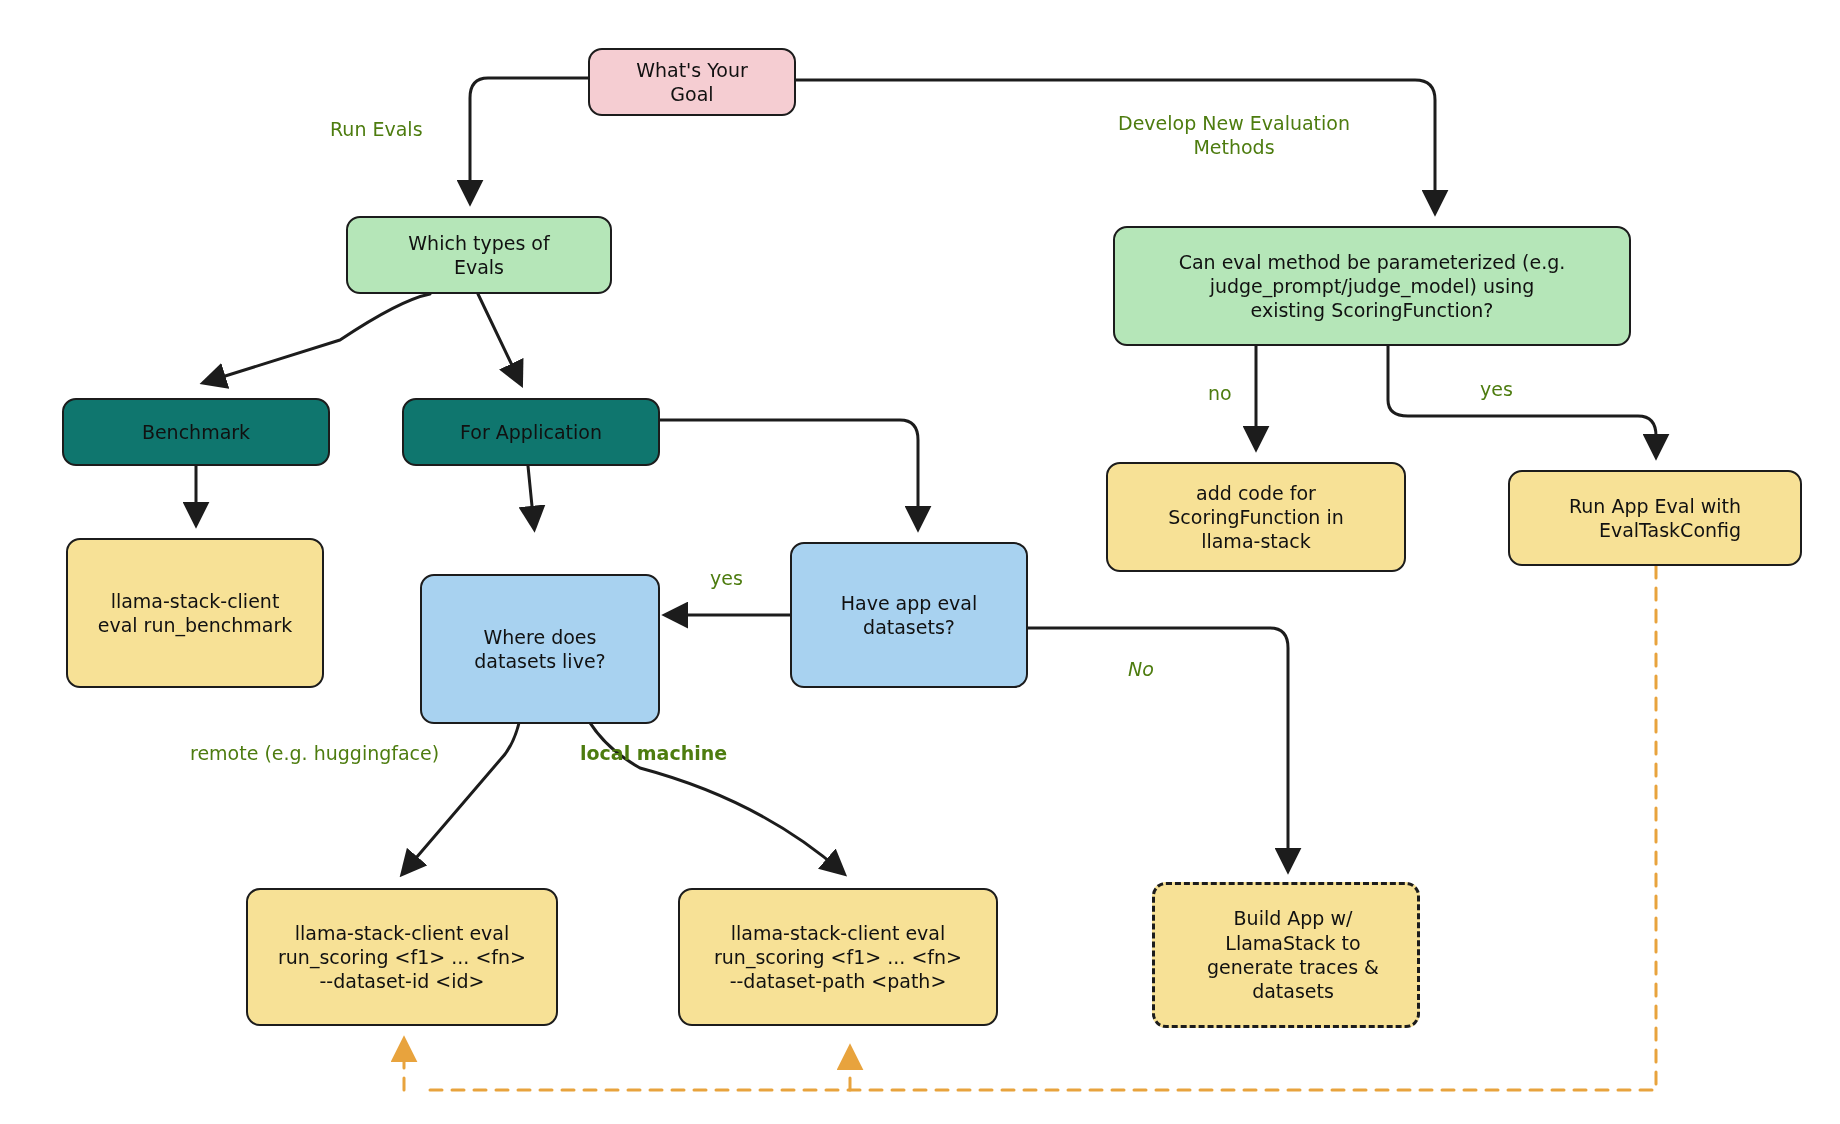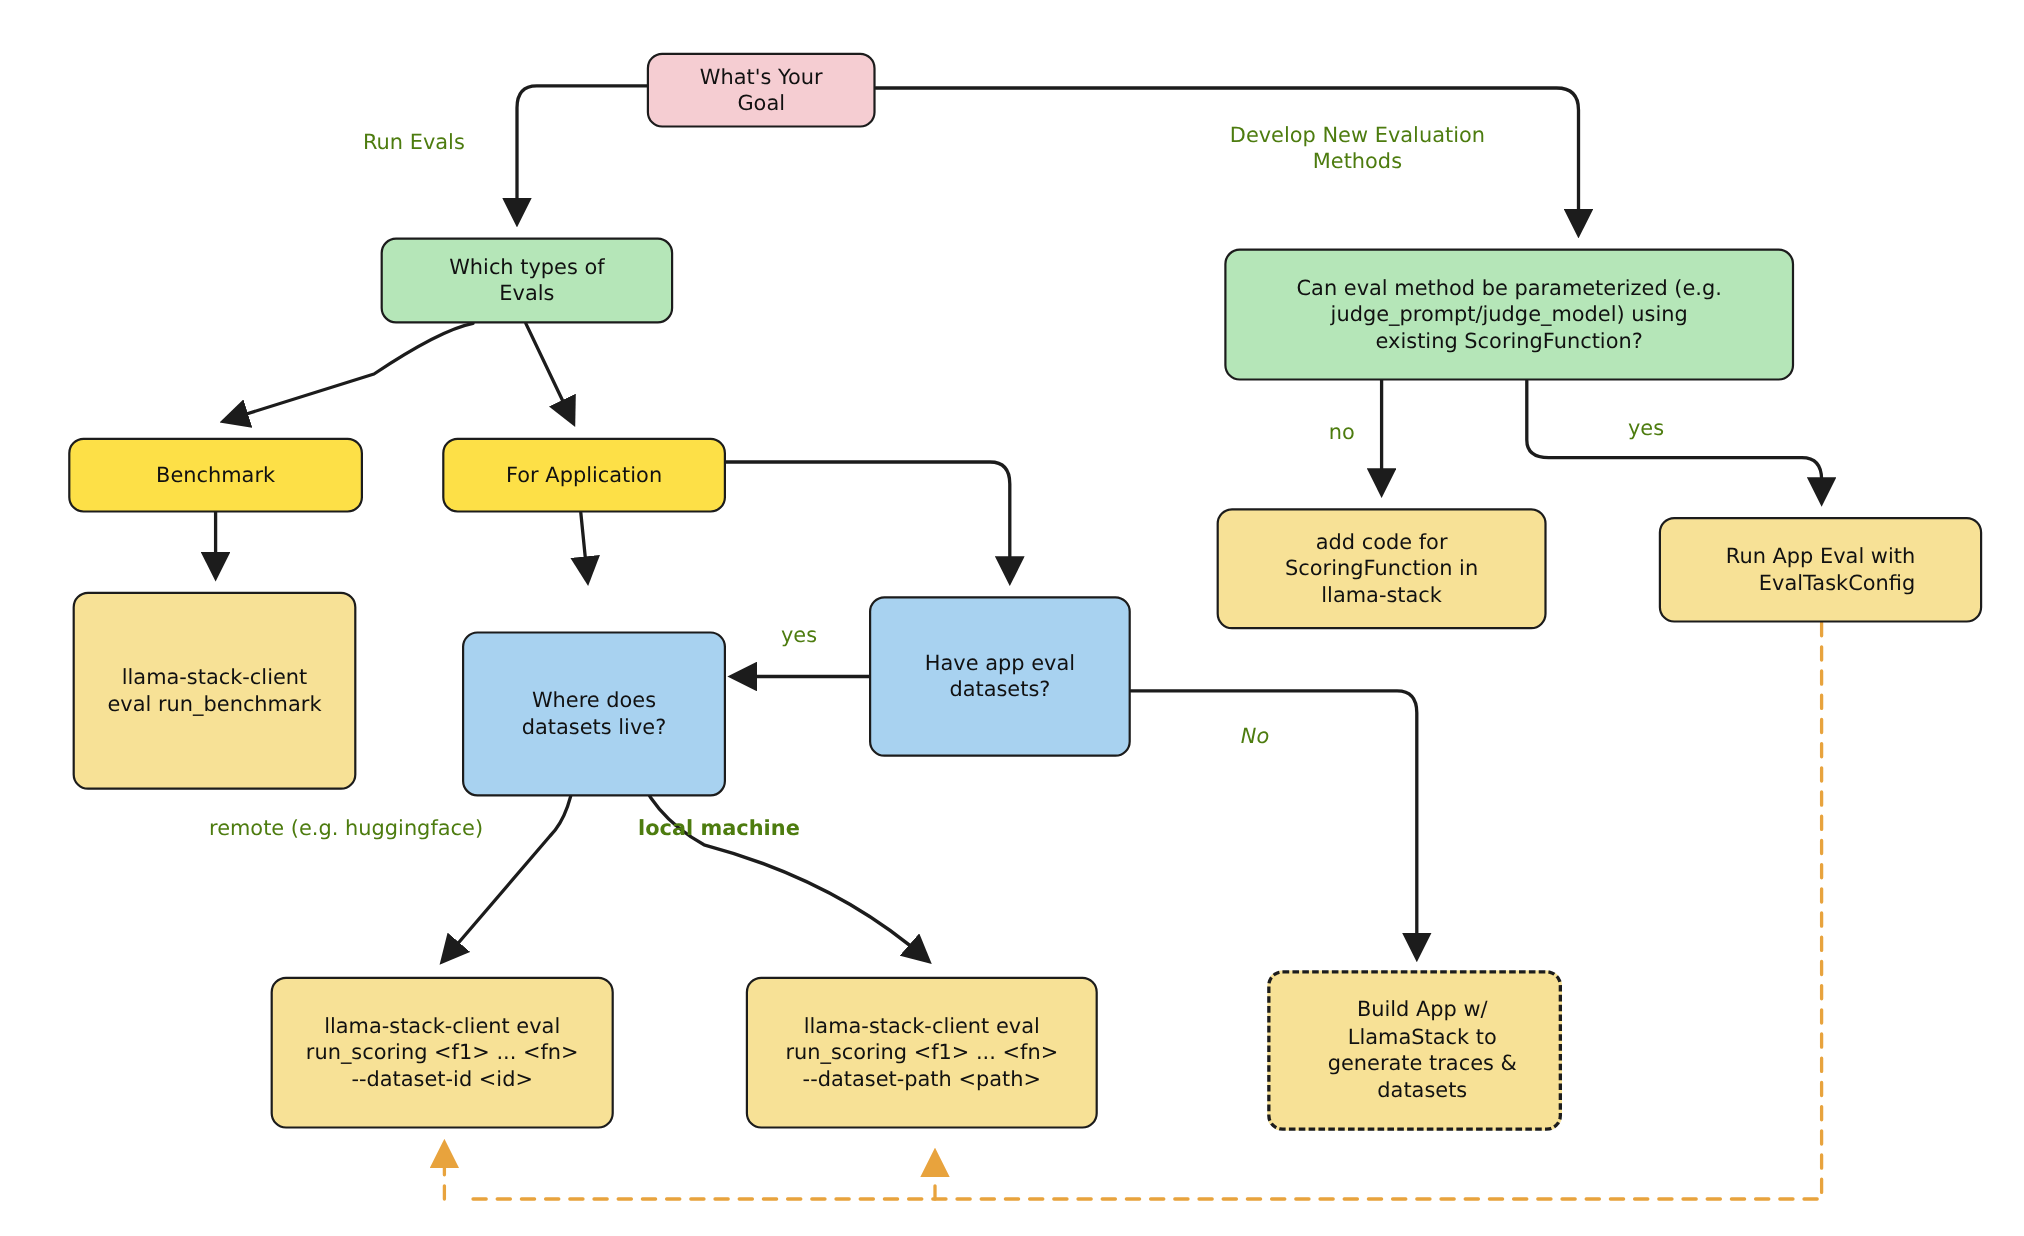--- a/index.html
+++ b/index.html
@@ -37,21 +37,21 @@
     font-size: 19px;
     line-height: 1.28;
     padding: 6px 10px;
     border-radius: 14px;
     white-space: pre-line;
   }
   .node.pink    { background: #f5cdd2; }
   .node.green   { background: #b5e6b8; }
   .node.yellow  { background: #f7e196; }
   .node.blue    { background: #a8d2f0; }
-  .node.white   { background: #fde047; }
+  .node.white   { background: #0f766e; }
   .node.dashed  { background: #f7e196; border-style: dashed; border-width: 3px; }
   .edge-label {
     position: absolute;
     font-size: 19px;
     color: #4d7c0f;
     white-space: pre-line;
     line-height: 1.25;
   }
 </style>
 </head>
@@ -112,21 +112,21 @@
   <div class="node green" style="left:1113px; top:226px; width:518px; height:120px; font-size:19px;"><span>Can eval method be parameterized (e.g.
 judge_prompt/judge_model) using
 existing ScoringFunction?</span></div>
   <div class="node white" style="left:62px;   top:398px; width:268px; height:68px;"><span>Benchmark</span></div>
   <div class="node white" style="left:402px;  top:398px; width:258px; height:68px;"><span>For Application</span></div>
   <div class="node yellow" style="left:1106px; top:462px; width:300px; height:110px;"><span>add code for
 ScoringFunction in
 llama-stack</span></div>
   <div class="node yellow" style="left:1508px; top:470px; width:294px; height:96px;text-align:right;"><span>Run App Eval with
 EvalTaskConfig</span></div>
-  <div class="node yellow" style="left:66px;   top:538px; width:258px; height:180px;"><span>llama-stack-client
+  <div class="node yellow" style="left:66px;   top:538px; width:258px; height:150px;"><span>llama-stack-client
 eval run_benchmark</span></div>
   <div class="node blue" style="left:420px;  top:542px; width:240px; height:150px;margin-top:32px;"><span>Where does
 datasets live?</span></div>
   <div class="node blue" style="left:790px;  top:542px; width:238px; height:146px;"><span>Have app eval
 datasets?</span></div>
   <div class="node yellow" style="left:246px;  top:888px; width:312px; height:138px;"><span>llama-stack-client eval
 run_scoring &lt;f1&gt; ... &lt;fn&gt;
 --dataset-id &lt;id&gt;</span></div>
   <div class="node yellow" style="left:678px;  top:888px; width:320px; height:138px;"><span>llama-stack-client eval
 run_scoring &lt;f1&gt; ... &lt;fn&gt;

